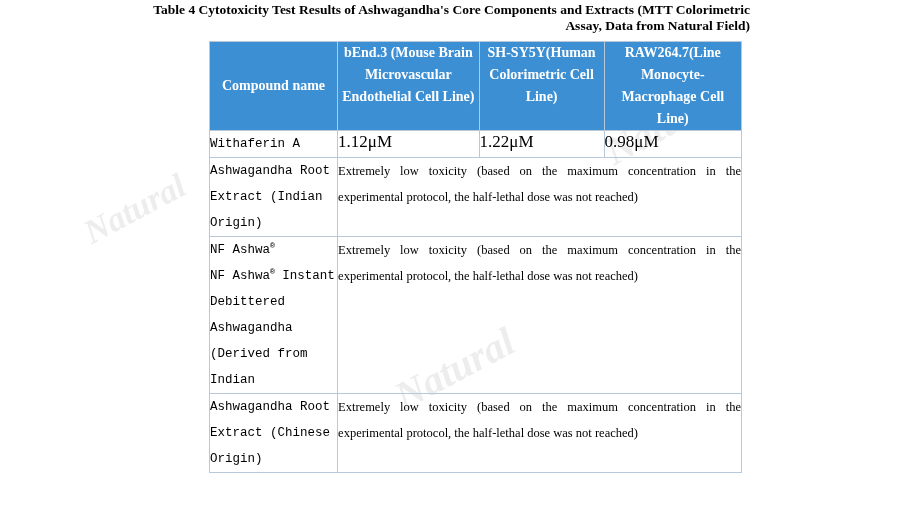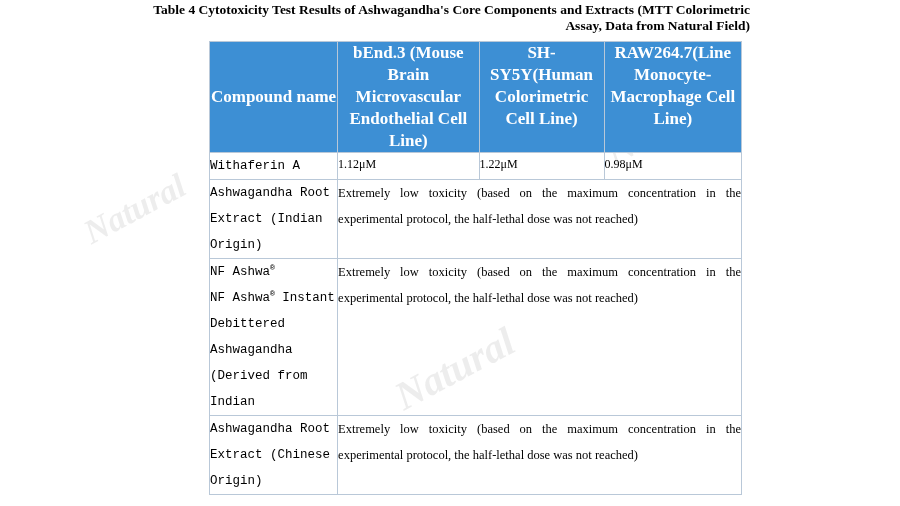--- a/index.html
+++ b/index.html
@@ -57,39 +57,39 @@
   }
   table.tbl td, table.tbl th {
     border: 1px solid #b9c8d8;
     vertical-align: top;
     padding: 0;
   }
   thead th {
     background: #3d8fd4;
     color: #ffffff;
     font-weight: bold;
-    font-size: 17px;
+    font-size: 14px;
     line-height: 22px;
     text-align: center;
     padding: 7px 6px;
     vertical-align: middle;
     border: 1px solid #3d8fd4;
   }
   thead th.compound {
     vertical-align: middle;
   }
   td.compound-cell {
     font-size: 12.5px;
     line-height: 26px;
     padding: 8px 7px 10px 7px;
     width: 124px;
     font-family: Liberation Mono, monospace;
   }
   td.val {
-    font-size: 12px;
+    font-size: 17px;
     line-height: 22px;
     padding: 10px 8px;
     width: 136px;
   }
   td.span3 {
     font-size: 12.5px;
     line-height: 26px;
     padding: 10px 8px 10px 8px;
     text-align: justify;
     text-justify: inter-word;

